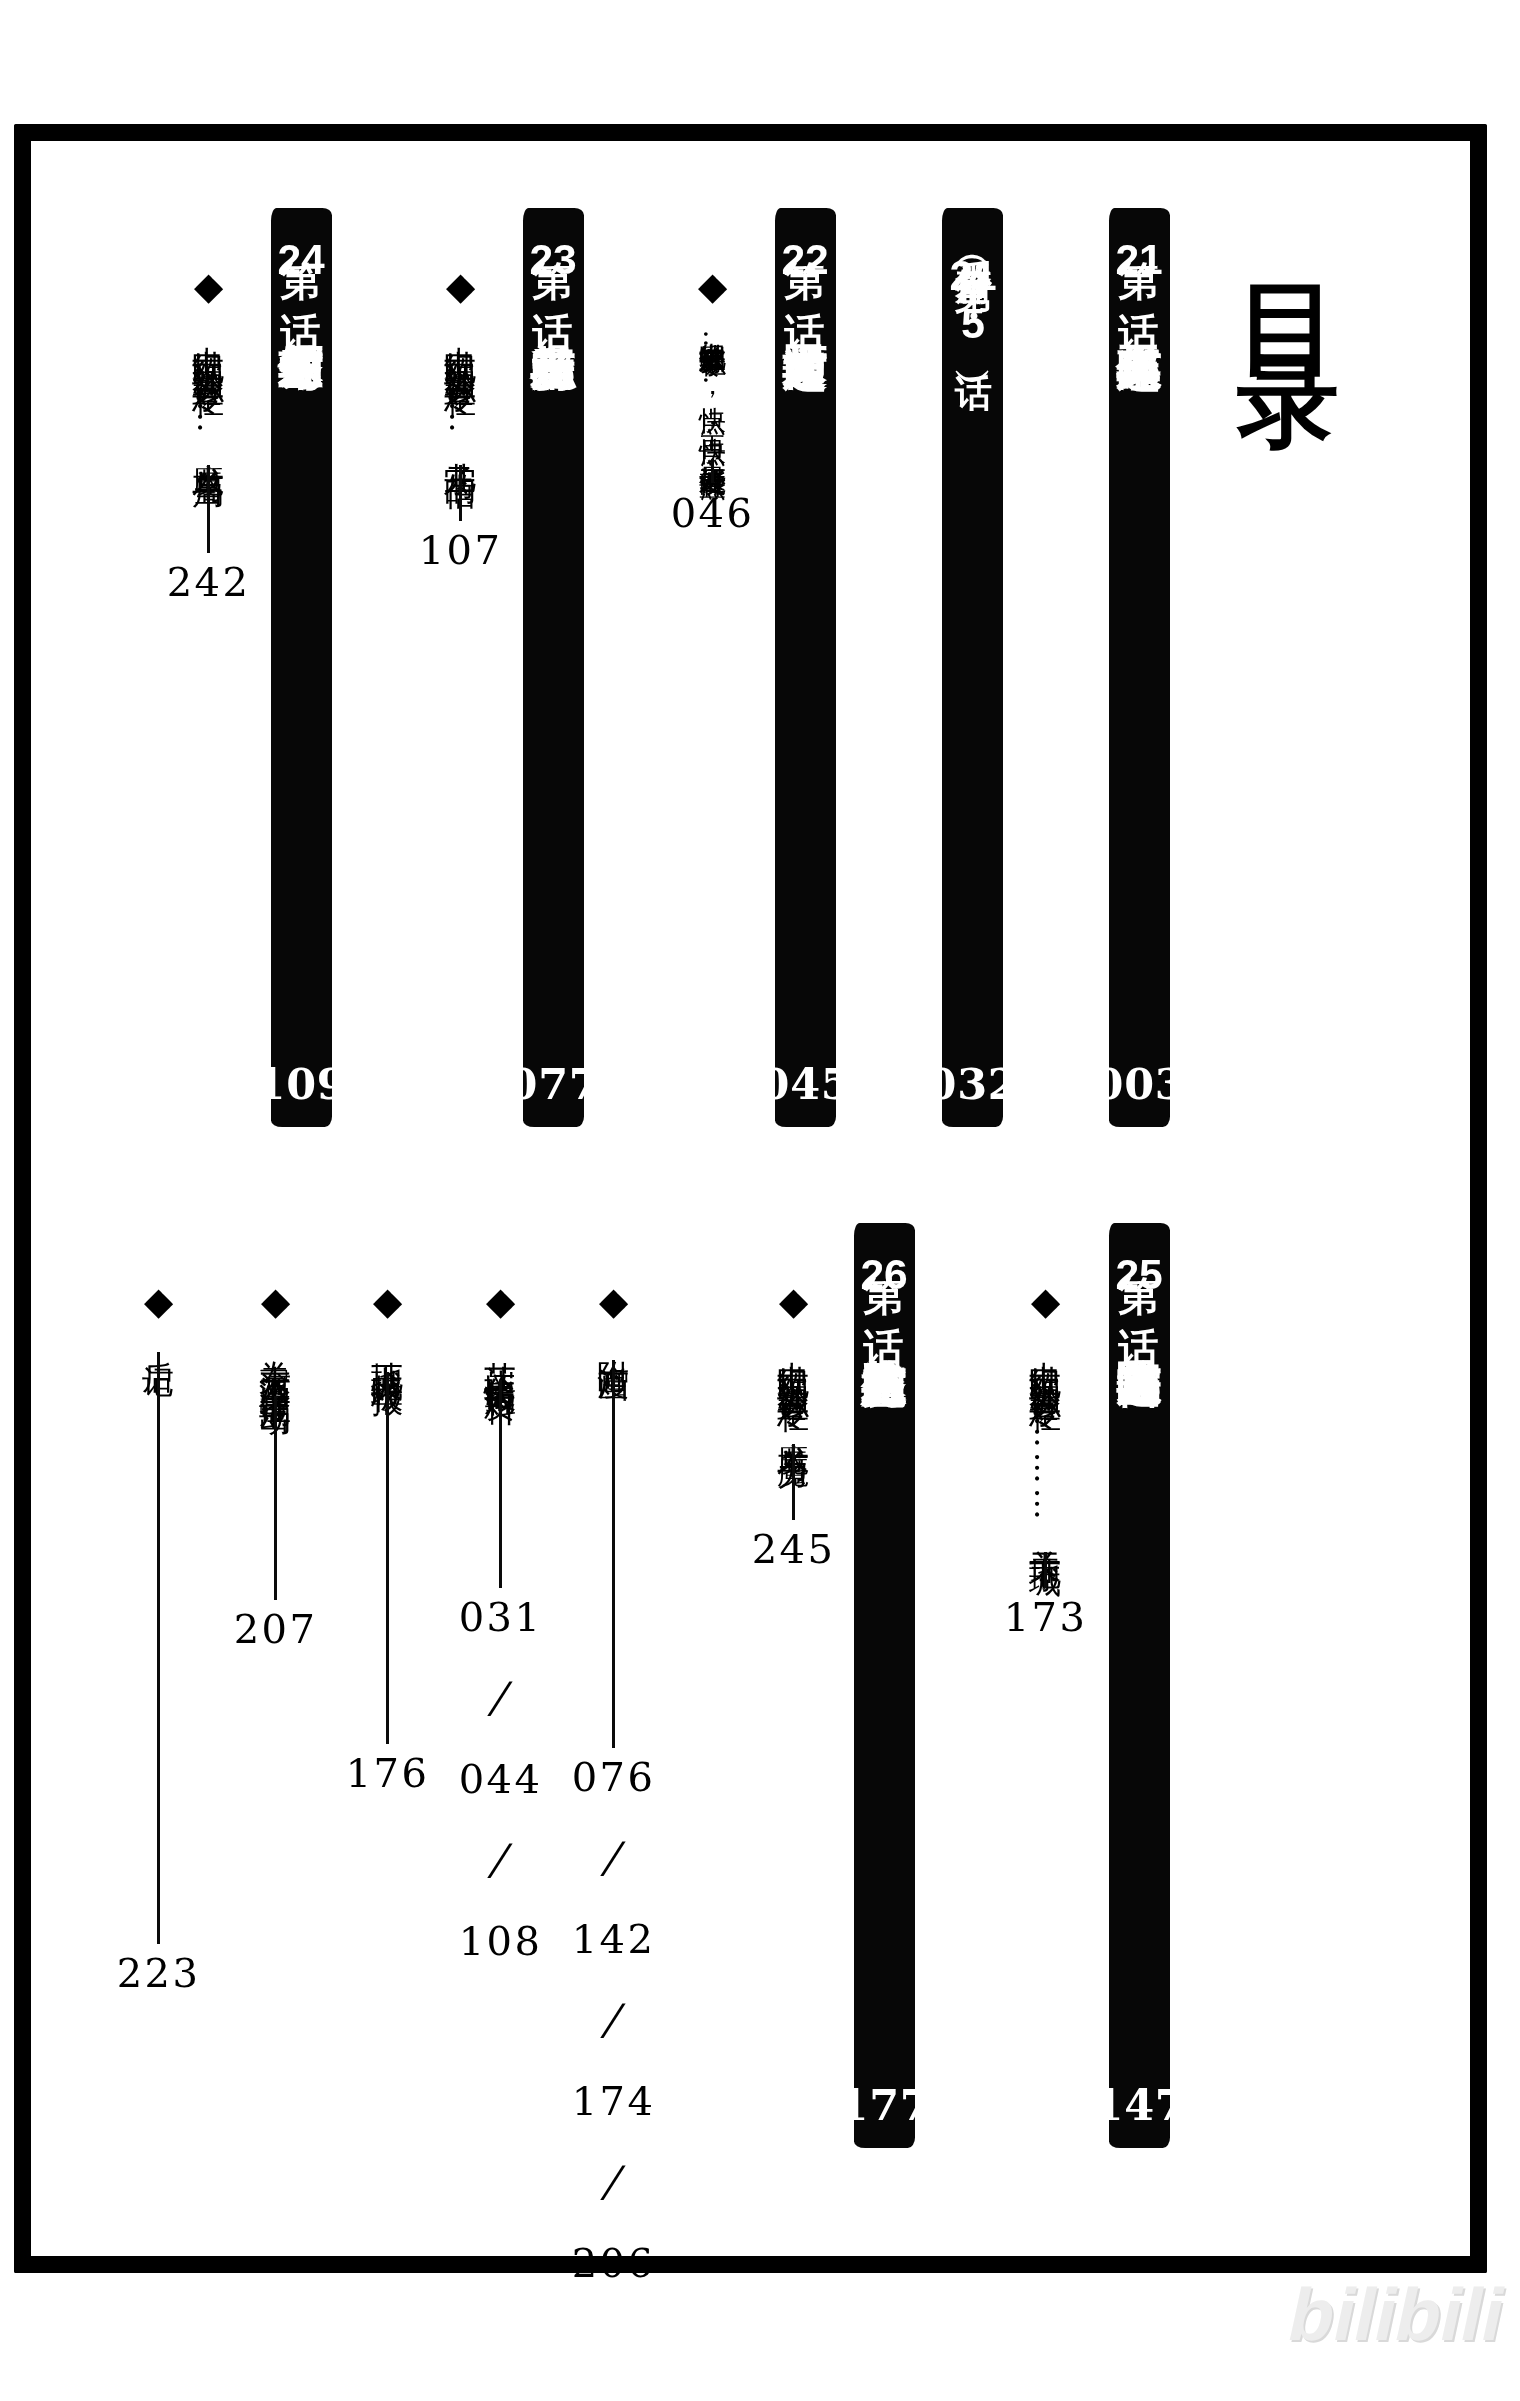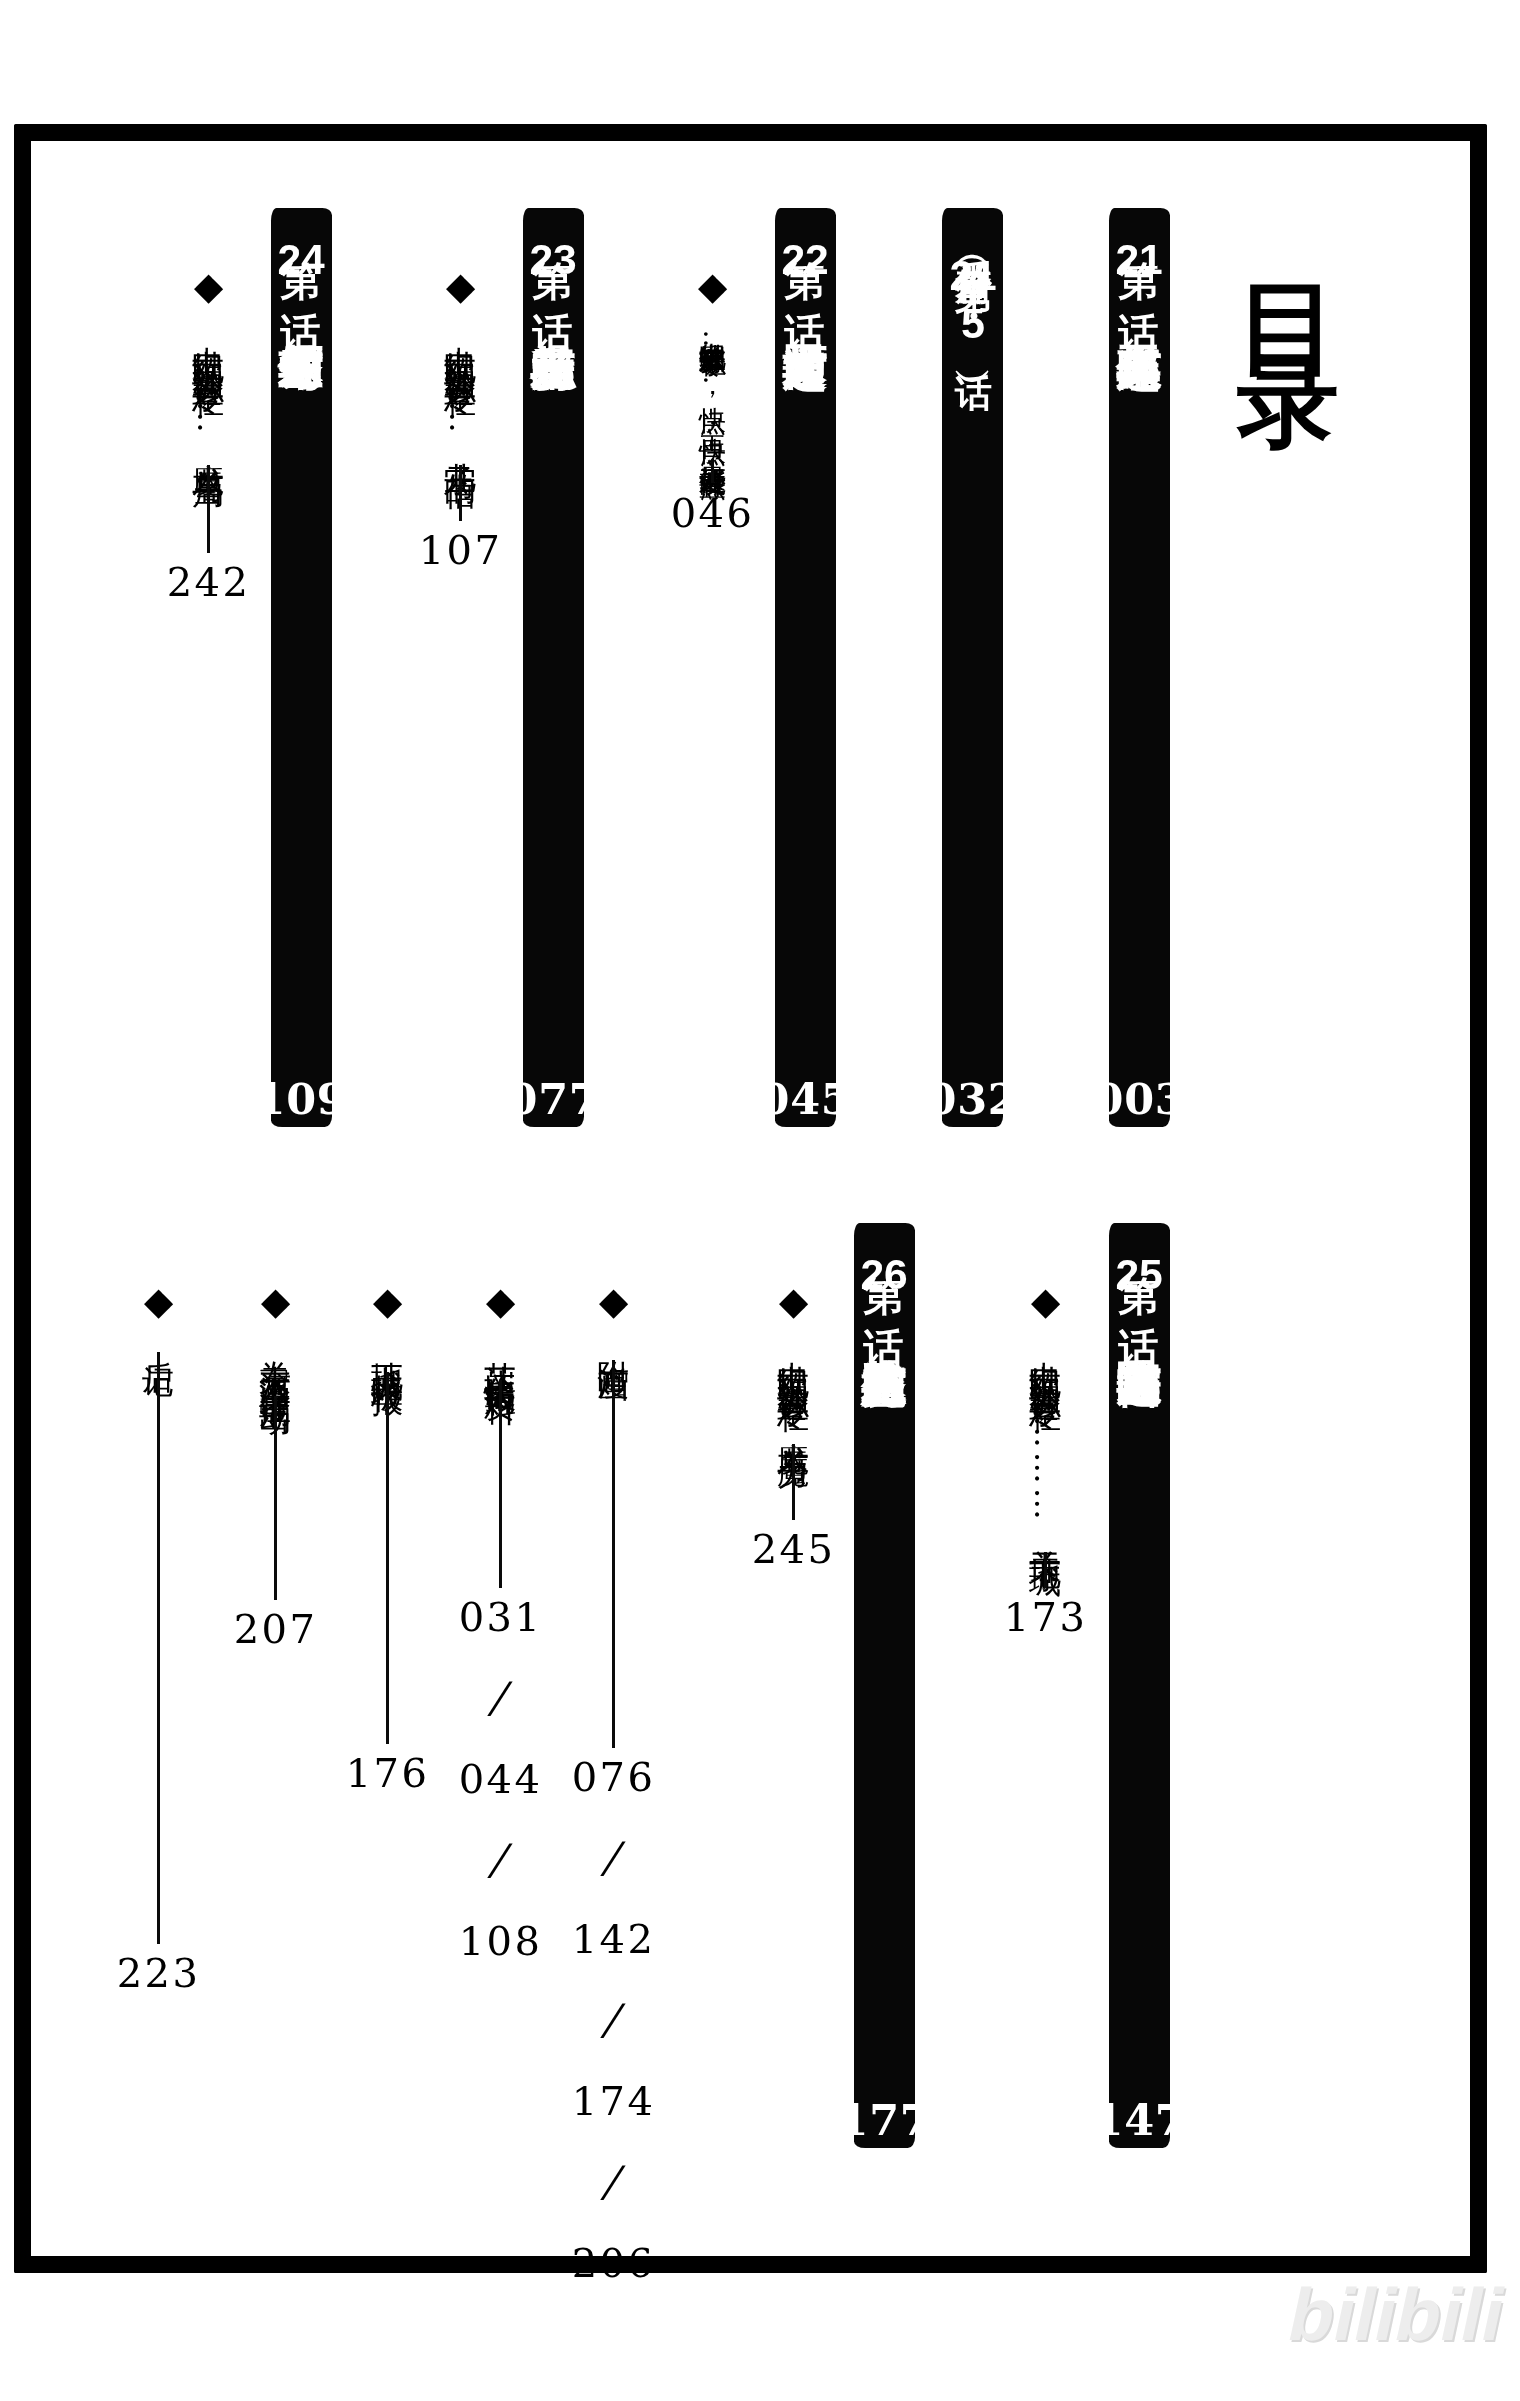--- a/index.html
+++ b/index.html
@@ -18,21 +18,21 @@
        justify-content:space-between;align-items:center;
        border-radius:5.6px 9.6px 7.2px 11.2px / 12.8px 7.2px 10.4px 6.4px;}
   .bar-text{writing-mode:vertical-rl;text-orientation:mixed;color:#fff;line-height:1;
             padding-top:21px;font-weight:700;}
   .ch-head{font-size:40px;letter-spacing:8px;font-family:"Liberation Sans",sans-serif;}
   .ch-head .tcy{font-size:43px;}
   .tcy{text-combine-upright:all;font-weight:700;}
   .ch-title{font-size:45px;letter-spacing:0px;margin-top:21px;font-weight:700;
             font-family:"Liberation Sans",sans-serif;}
   .bar-num{writing-mode:horizontal-tb;color:#fff;font-family:"DejaVu Serif","Liberation Serif",serif;
-           font-size:43px;font-weight:700;letter-spacing:0.8px;padding-bottom:6px;line-height:1;}
+           font-size:43px;font-weight:700;letter-spacing:0.8px;padding-bottom:21px;line-height:1;}
   
   .toc-col{position:absolute;width:51px;display:flex;flex-direction:column;align-items:center;}
   .col-text{writing-mode:vertical-rl;text-orientation:mixed;line-height:1;
             font-family:"DejaVu Serif","Liberation Serif",serif;
             font-size:32px;letter-spacing:4px;}
   .col-text.small{font-size:27px;letter-spacing:0.8px;}
   .diamond{font-size:38px;letter-spacing:0;margin-bottom:12.8px;display:inline-block;}
   .vline{width:3.2px;background:#0a0a0a;margin:8px 0 9.6px 0;}
   .pagenum{writing-mode:horizontal-tb;font-family:"DejaVu Serif","Liberation Serif",serif;
            font-size:40px;letter-spacing:2.4px;line-height:1;white-space:nowrap;}

